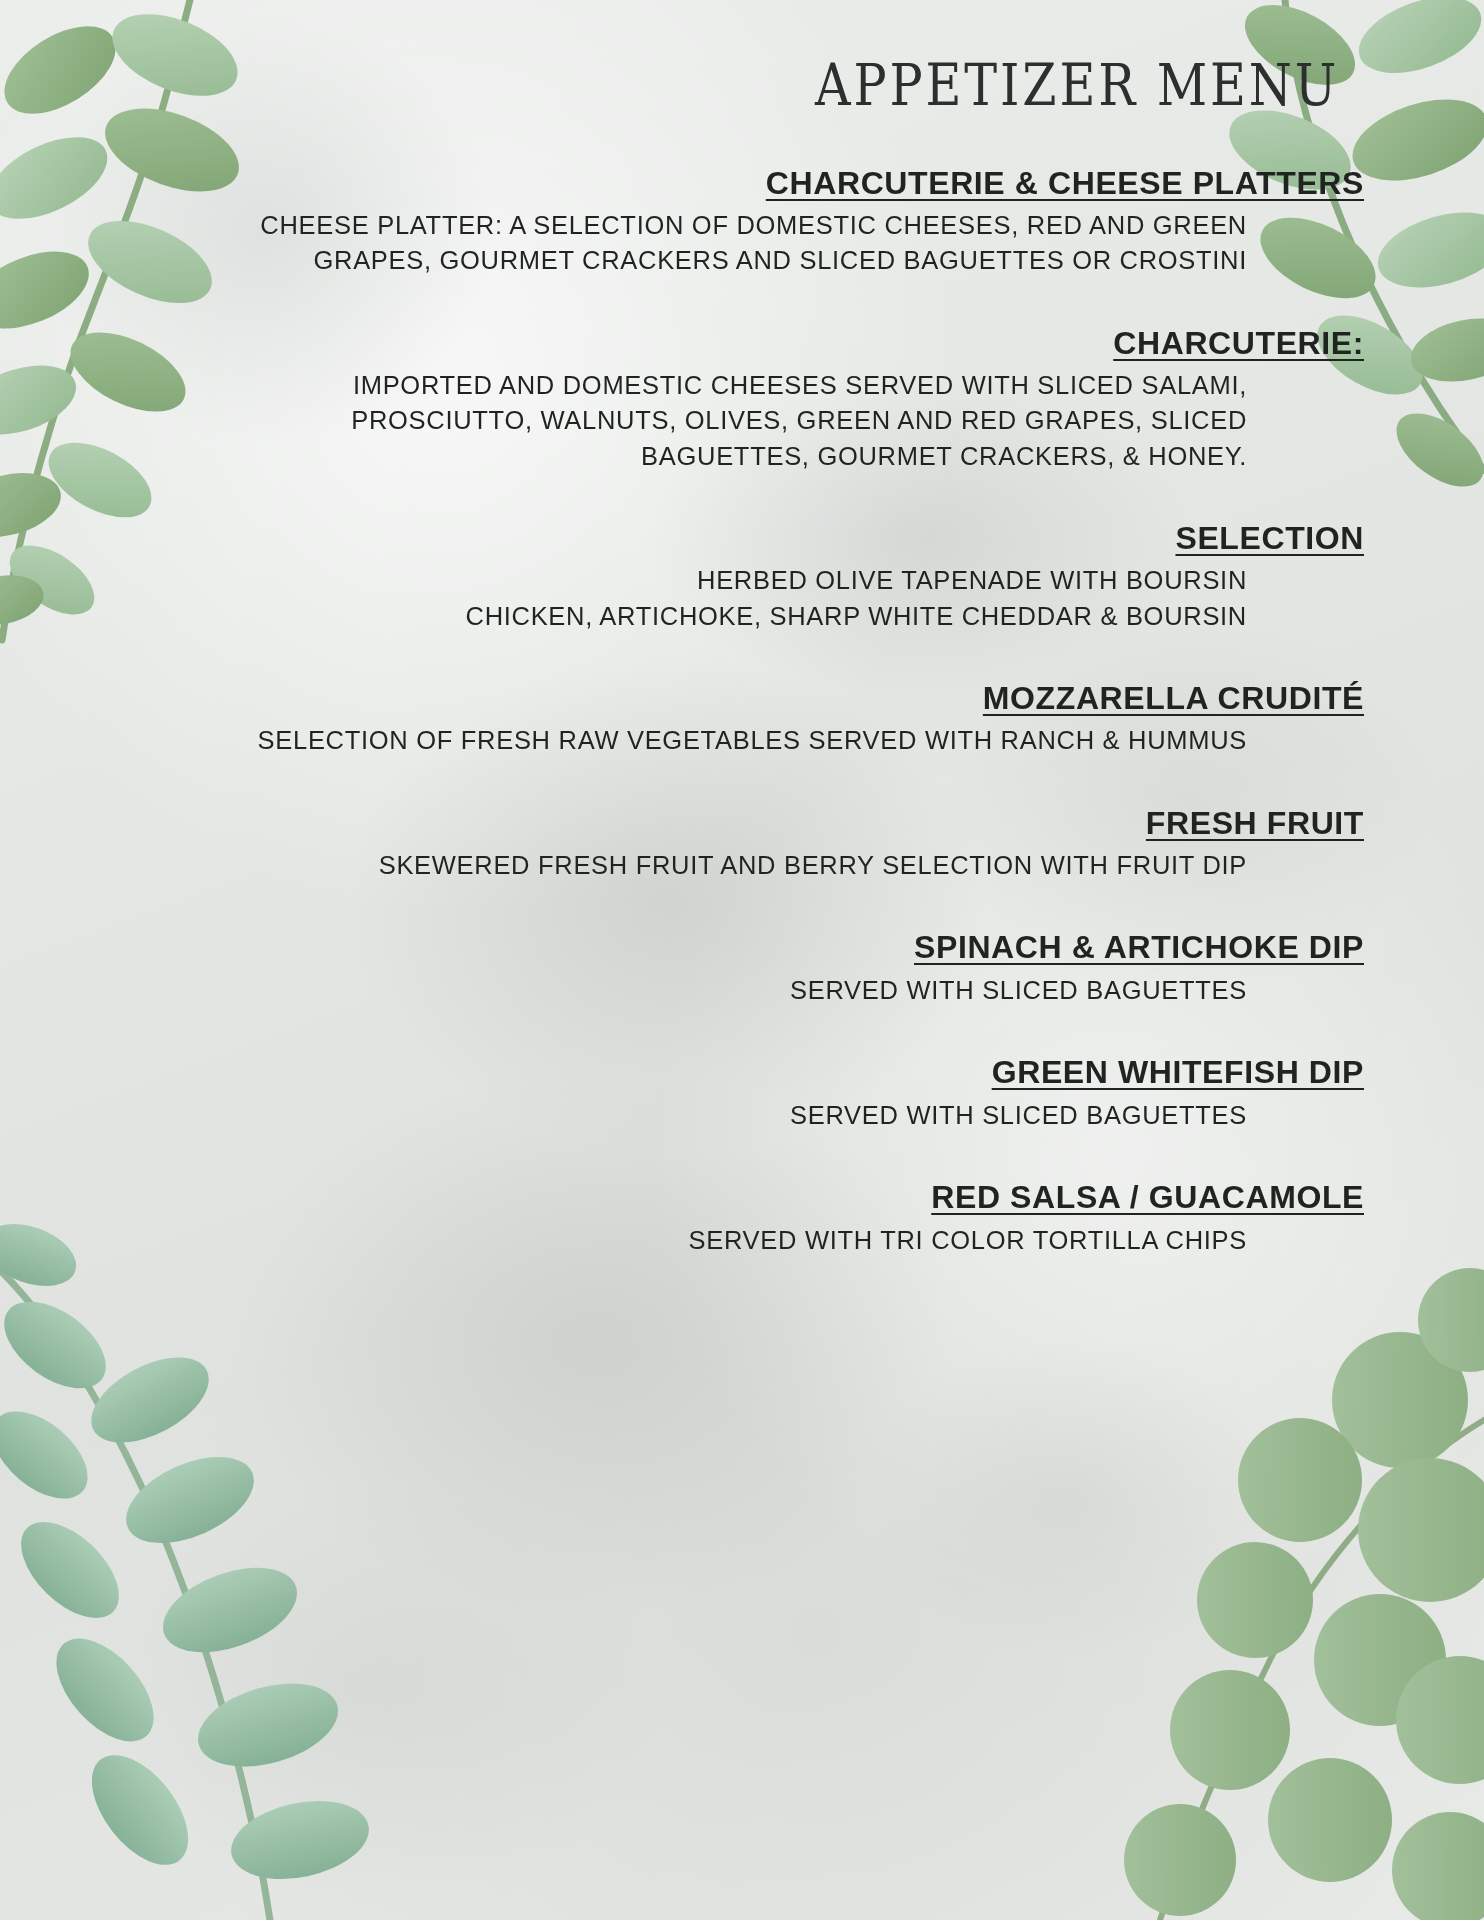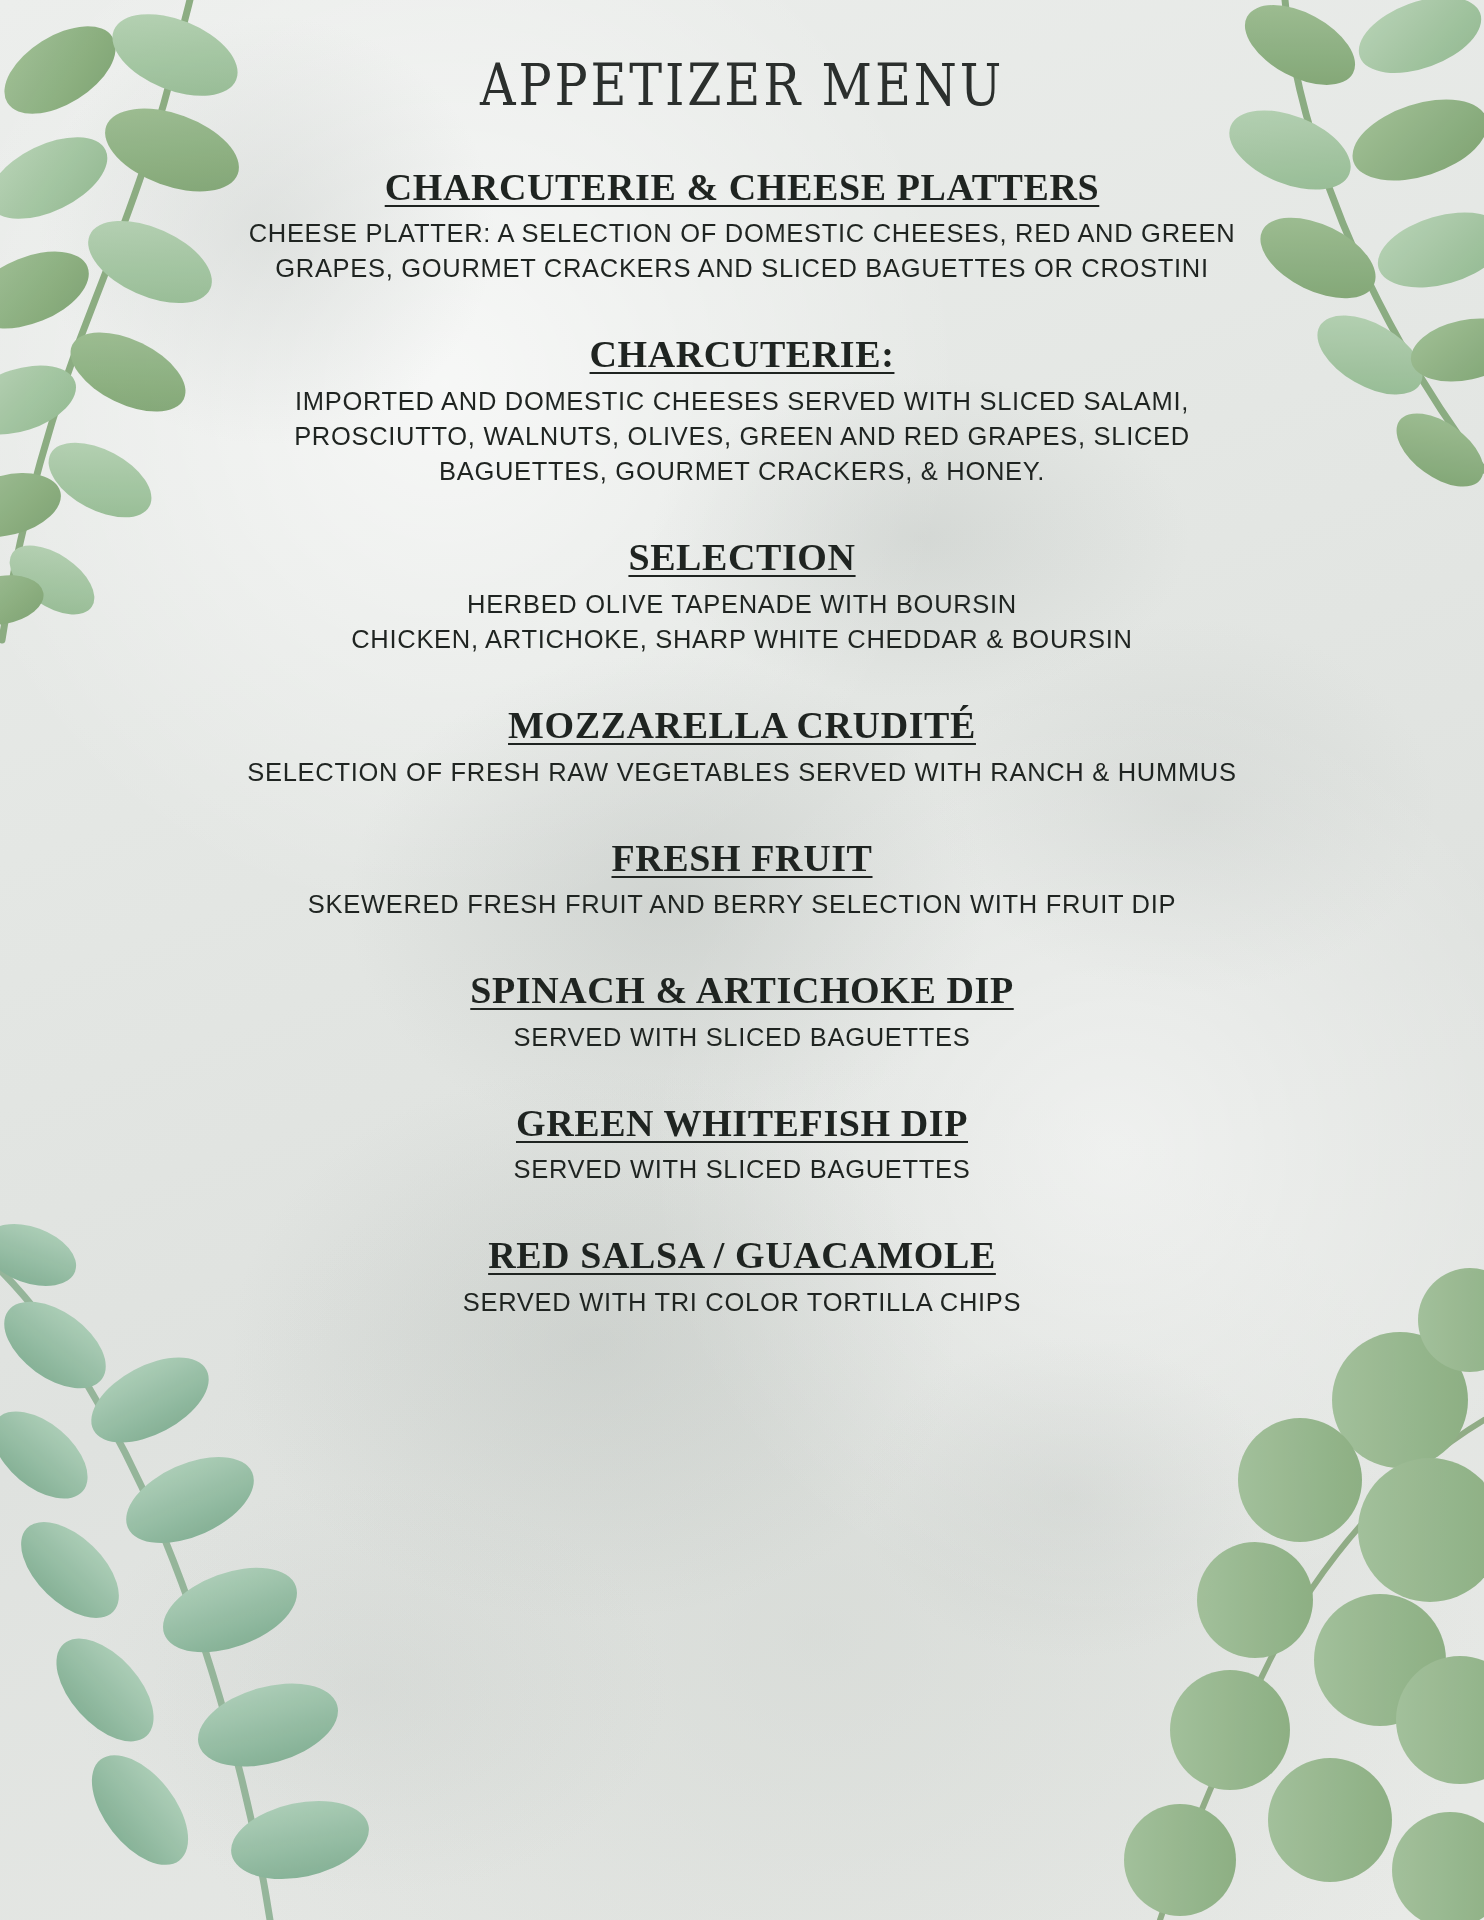--- a/index.html
+++ b/index.html
@@ -44,21 +44,21 @@
   .leaf-layer {
     position: absolute;
     inset: 0;
     pointer-events: none;
   }
 
   .content {
     position: relative;
     z-index: 5;
     padding: 54px 120px 0 120px;
-    text-align: center;
+    text-align: right;
   }
 
   .menu-title {
     font-family: "DejaVu Serif", serif;
     font-size: 57px;
     letter-spacing: 3px;
     color: #2b2f2d;
     font-weight: 400;
     margin: 0 0 46px 0;
     line-height: 1.1;
@@ -67,23 +67,23 @@
   }
 
   .section {
     margin: 0 0 44px 0;
   }
   .section.tight {
     margin-bottom: 40px;
   }
 
   .section-title {
-    font-family: Liberation Serif, serif;
+    font-family: Liberation Sans, sans-serif;
     font-weight: 700;
-    font-size: 38px;
+    font-size: 32px;
     letter-spacing: 0.6px;
     color: #1f2421;
     text-decoration: underline;
     text-underline-offset: 5px;
     text-decoration-thickness: 2px;
     margin: 0 0 4px 0;
     line-height: 1.3;
   }
 
   .section-desc {

